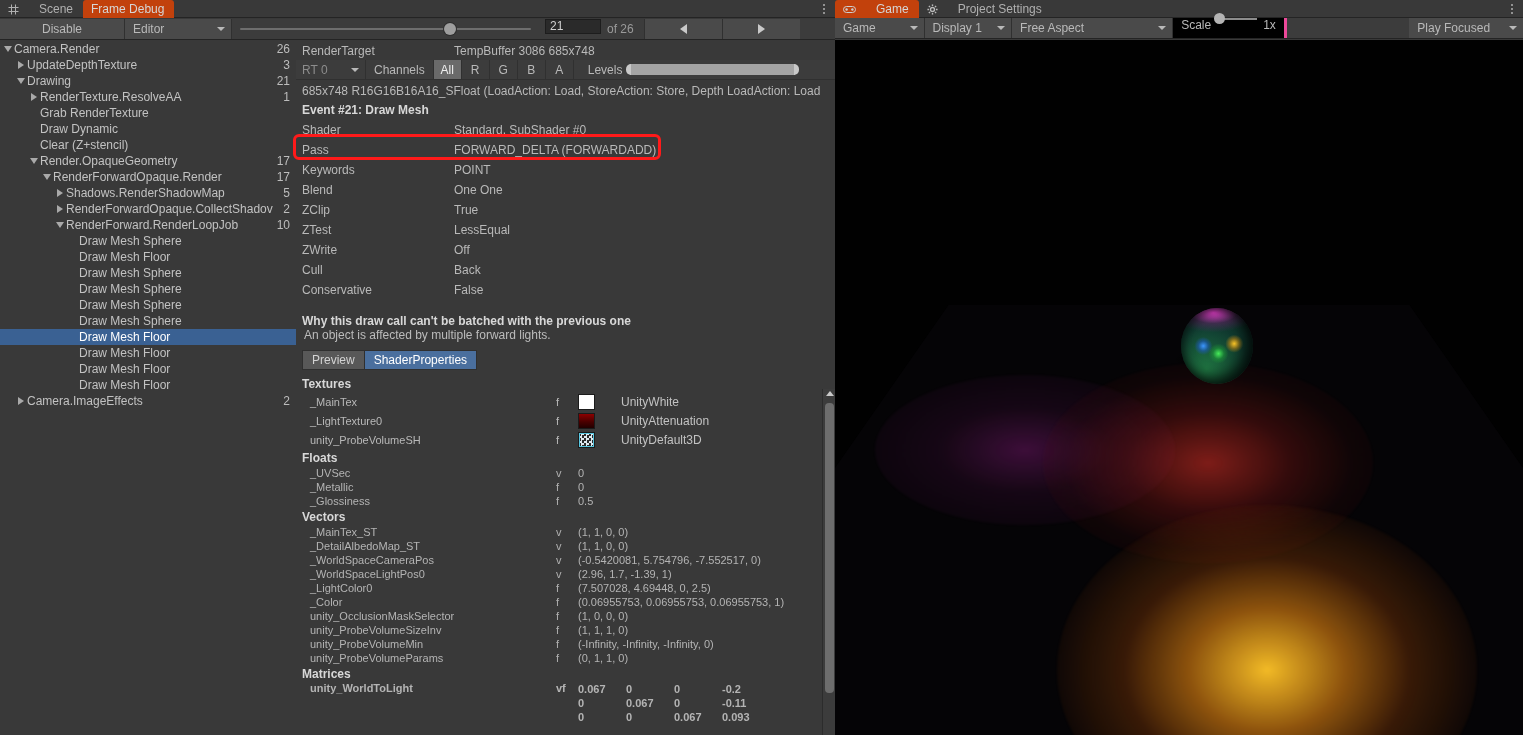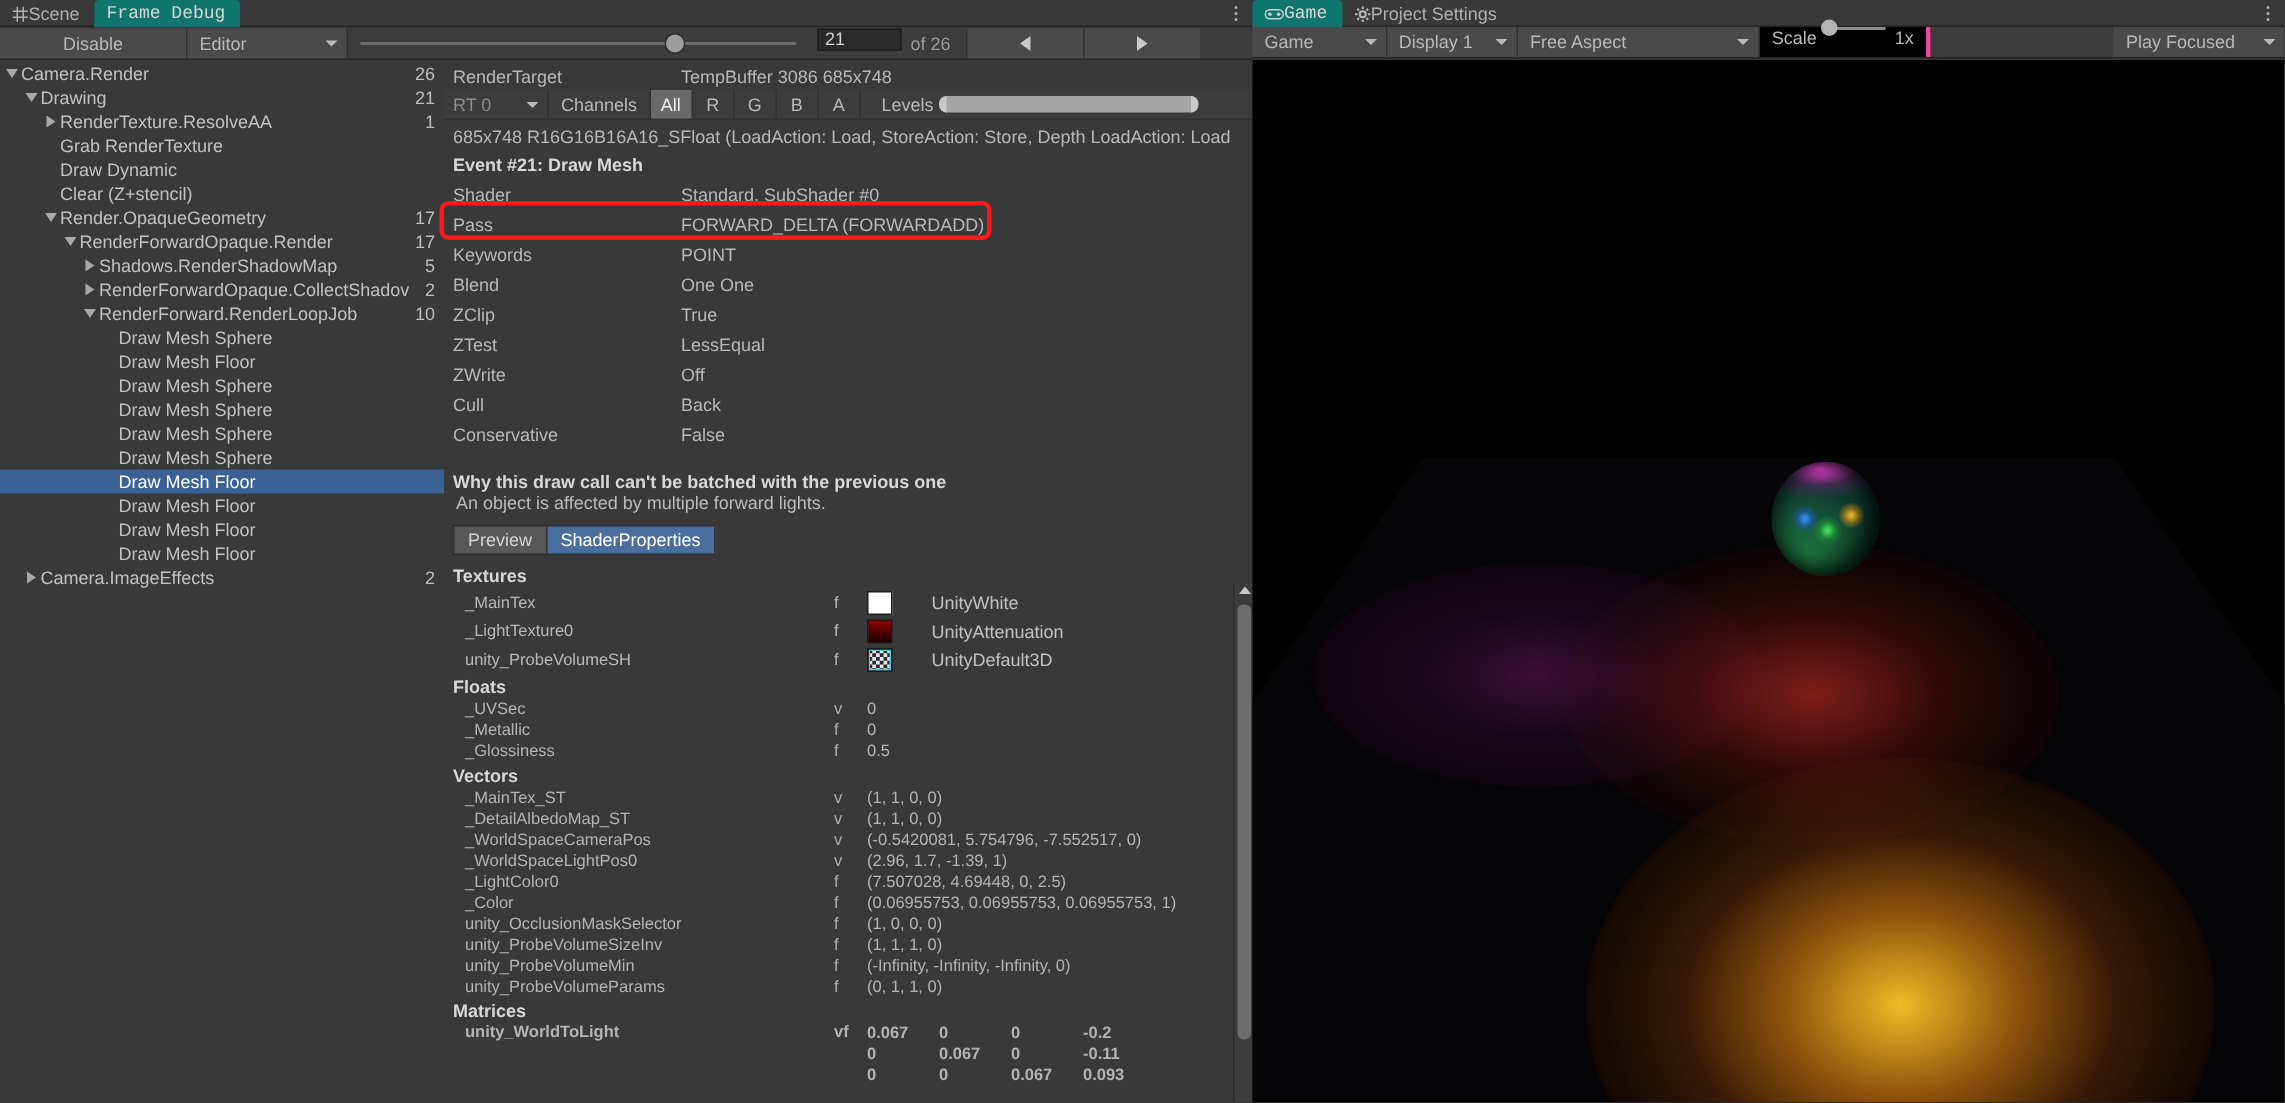--- a/index.html
+++ b/index.html
@@ -17,28 +17,28 @@
 
   
   .panel { position: absolute; background: #393939; }
   .tabstrip {
     height: 18px; background: #393939;
     display: flex; align-items: stretch;
     border-bottom: 1px solid #242424;
     position: relative;
   }
   .tab {
-    display: flex; align-items: center; gap: 0;
+    display: flex; align-items: center; gap: 20px;
     padding: 0 10px 0 8px;
     font-size: 12px; color: #b0b0b0;
     background: transparent;
     height: 18px; line-height: 18px;
     white-space: nowrap;
   }
-  .tab.active { background: #0f766e; color: #d6d6d6; border-radius: 3px 3px 0 0; font-family: Liberation Mono, monospace; }
+  .tab.active { background: #c2410c; color: #d6d6d6; border-radius: 3px 3px 0 0; }
   .tab-icon { display: inline-flex; align-items: center; }
   .kebab {
     position: absolute; right: 4px; top: 0; height: 18px;
     display: flex; flex-direction: column; justify-content: center;
     align-items: center; gap: 2px; width: 14px;
   }
   .kebab i { width: 2px; height: 2px; background: #b0b0b0; border-radius: 50%; display: block; }
 
   .toolbar {
     height: 21px; background: #3c3c3c;
@@ -299,20 +299,26 @@
       <span class="tri-r"></span>
     </div>
   </div>
 
   <div id="tree">
       <div class="trow">
         <span style="flex: 0 0 auto; width: 2px;"></span>
         <span class="fold open"></span>
         <span class="tw">Camera.Render</span>
         <span class="cnt">26</span>
+      </div>
+      <div class="trow">
+        <span style="flex: 0 0 auto; width: 15px;"></span>
+        <span class="fold closed"></span>
+        <span class="tw">UpdateDepthTexture</span>
+        <span class="cnt">3</span>
       </div>
       <div class="trow">
         <span style="flex: 0 0 auto; width: 15px;"></span>
         <span class="fold open"></span>
         <span class="tw">Drawing</span>
         <span class="cnt">21</span>
       </div>
       <div class="trow">
         <span style="flex: 0 0 auto; width: 28px;"></span>
         <span class="fold closed"></span>

